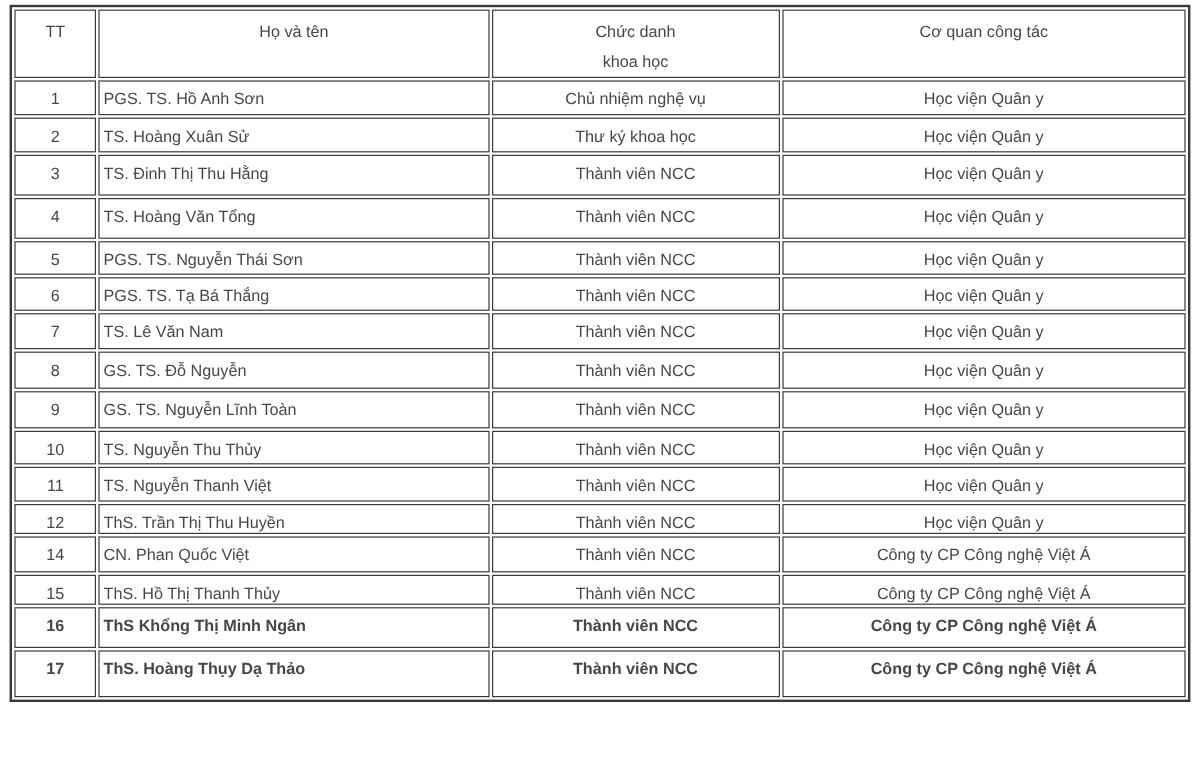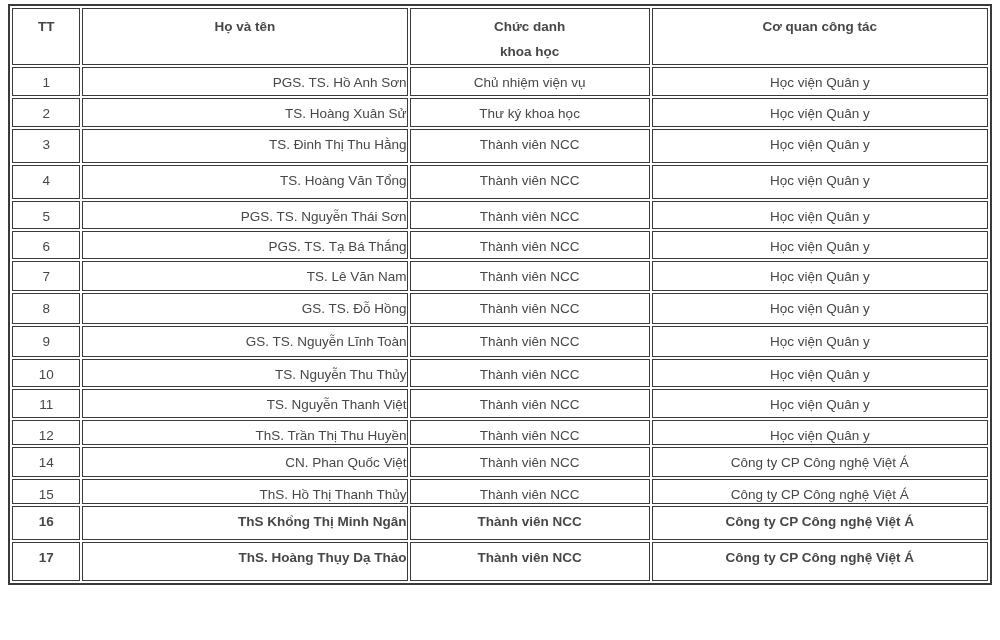--- a/index.html
+++ b/index.html
@@ -32,31 +32,31 @@
   th, td {
     border: 1px solid var(--border-color);
     color: var(--text-color);
     font-size: 13.5px;
     vertical-align: top;
     overflow: hidden;
     white-space: nowrap;
   }
   thead tr { height: 56px; }
   th {
-    font-weight: bold;
+    font-weight: normal;
     text-align: center;
     padding-top: 5px;
     line-height: 25px;
   }
   td {
     padding-top: 7px;
     line-height: 16px;
   }
   td.td-tt    { text-align: center; }
-  td.td-name  { text-align: right; padding-left: 3px; }
+  td.td-name  { text-align: left; padding-left: 3px; }
   td.td-title { text-align: center; }
   td.td-org   { text-align: center; }
 
   tbody tr:nth-child(1)  { height: 29px; }
   tbody tr:nth-child(2)  { height: 29px; }
   tbody tr:nth-child(3)  { height: 34px; }
   tbody tr:nth-child(4)  { height: 34px; }
   tbody tr:nth-child(5)  { height: 28px; }
   tbody tr:nth-child(6)  { height: 28px; }
   tbody tr:nth-child(7)  { height: 30px; }
@@ -90,21 +90,21 @@
           <div>Chức danh</div>
           <div>khoa học</div>
         </th>
         <th>Cơ quan công tác</th>
       </tr>
     </thead>
     <tbody>
         <tr>
     <td class="td-tt">1</td>
     <td class="td-name">PGS. TS. Hồ Anh Sơn</td>
-    <td class="td-title">Chủ nhiệm viện vụ</td>
+    <td class="td-title">Chủ nhiệm nghệ vụ</td>
     <td class="td-org">Học viện Quân y</td>
   </tr>
         <tr>
     <td class="td-tt">2</td>
     <td class="td-name">TS. Hoàng Xuân Sử</td>
     <td class="td-title">Thư ký khoa học</td>
     <td class="td-org">Học viện Quân y</td>
   </tr>
         <tr>
     <td class="td-tt">3</td>
@@ -131,21 +131,21 @@
     <td class="td-org">Học viện Quân y</td>
   </tr>
         <tr>
     <td class="td-tt">7</td>
     <td class="td-name">TS. Lê Văn Nam</td>
     <td class="td-title">Thành viên NCC</td>
     <td class="td-org">Học viện Quân y</td>
   </tr>
         <tr>
     <td class="td-tt">8</td>
-    <td class="td-name">GS. TS. Đỗ Hồng</td>
+    <td class="td-name">GS. TS. Đỗ Nguyễn</td>
     <td class="td-title">Thành viên NCC</td>
     <td class="td-org">Học viện Quân y</td>
   </tr>
         <tr>
     <td class="td-tt">9</td>
     <td class="td-name">GS. TS. Nguyễn Lĩnh Toàn</td>
     <td class="td-title">Thành viên NCC</td>
     <td class="td-org">Học viện Quân y</td>
   </tr>
         <tr>

